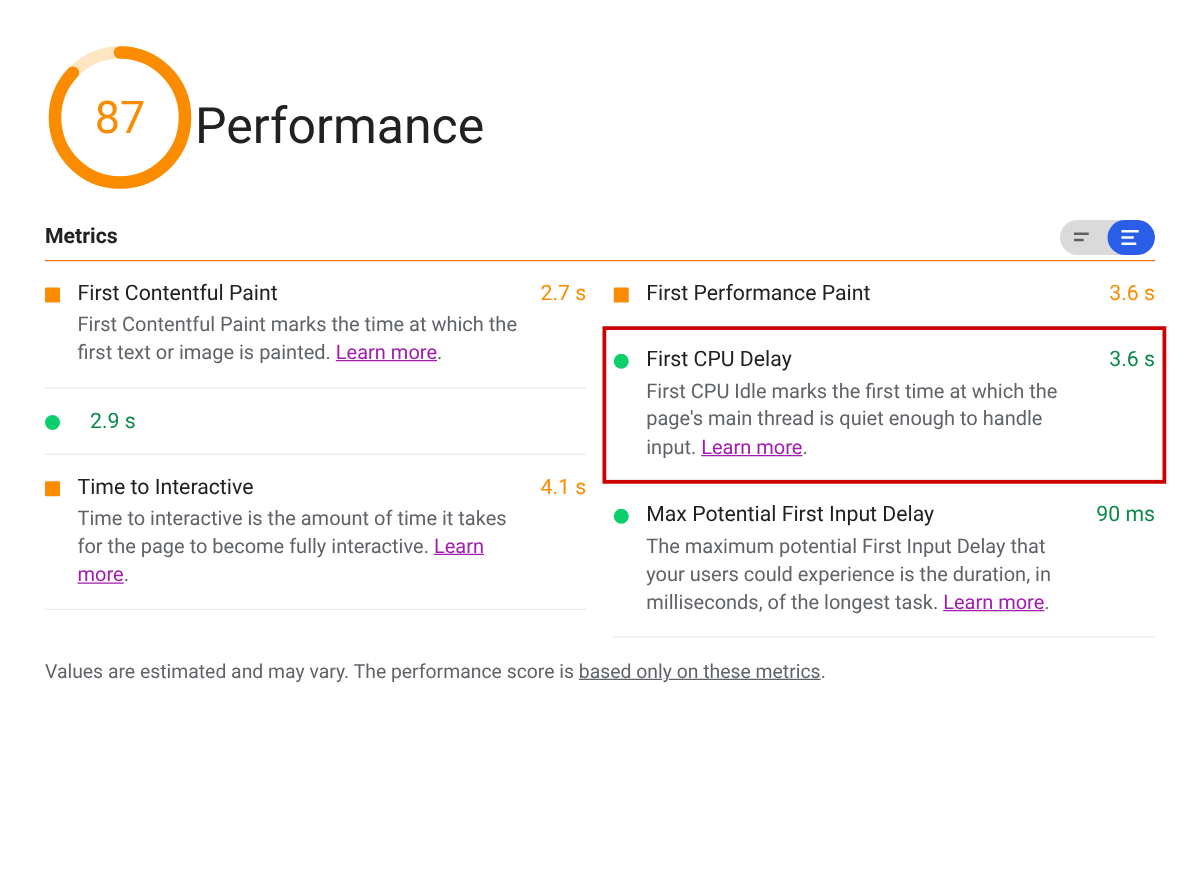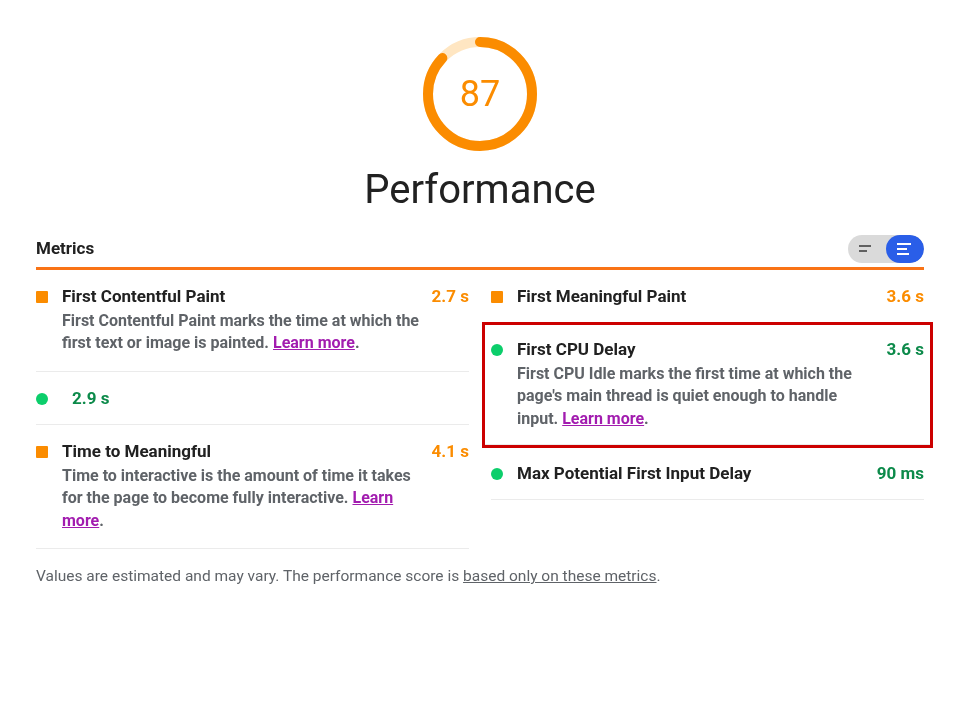--- a/index.html
+++ b/index.html
@@ -10,21 +10,21 @@
     font-size: 16px;
     color: #212121;
     background: #fff;
   }
   .wrap {
     width: 960px;
     padding: 34px 36px 24px 36px;
   }
   .gauge-row {
     display: flex;
-    flex-direction: column;
+    flex-direction: row;
     align-items: center;
   }
   .gauge {
     position: relative;
     width: 120px;
     height: 120px;
   }
   .gauge svg { position: absolute; top: 0; left: 0; }
   .gauge-text {
     position: absolute;
@@ -39,21 +39,21 @@
   .gauge-label {
     margin-top: 12px;
     font-size: 40px;
     font-weight: 400;
     color: #212121;
   }
   .metrics-header {
     display: flex;
     align-items: center;
     margin-top: 22px;
-    border-bottom: 3px solid #f97316;
+    border-bottom: 1px solid #f97316;
     justify-content: flex-end;
   }
   .metrics-title {
     font-size: 17px;
     font-weight: 700;
     color: #212121;
     flex: 1;
     padding-bottom: 6px;
   }
   .toggle-group {
@@ -71,21 +71,20 @@
     justify-content: center;
   }
   .toggle-btn.active {
     background: #2a5ee8;
     border-radius: 20px;
   }
   .toggle-btn svg { display: block; }
   .metrics-grid {
     display: flex;
     gap: 22px;
-    font-weight: bold;
   }
   .metrics-col {
     flex: 1;
   }
   .metric {
     display: flex;
     padding: 16px 0 16px 0;
     border-bottom: 1px solid #ebebeb;
     position: relative;
   }
@@ -190,55 +189,59 @@
       </div>
 
       <div class="metric">
         <span class="status-dot green"></span>
         <div class="metric-value green">2.9 s</div>
       </div>
 
       <div class="metric">
         <span class="status-dot orange"></span>
         <div class="metric-body">
-          <div class="metric-title">Time to Meaningful</div>
+          <div class="metric-title">Time to Interactive</div>
           <div class="metric-desc">
             <span>Time to interactive is the amount of time it takes for the page to become fully interactive.</span>
             <span> </span><a class="learn-link">Learn more</a><span>.</span>
           </div>
         </div>
         <div class="metric-value orange">4.1 s</div>
       </div>
     </div>
 
     <div class="metrics-col">
       <div class="metric">
         <span class="status-dot orange"></span>
         <div class="metric-body">
-          <div class="metric-title">First Meaningful Paint</div>
+          <div class="metric-title">First Performance Paint</div>
         </div>
         <div class="metric-value orange">3.6 s</div>
       </div>
 
       <div class="metric highlighted">
         <span class="status-dot green"></span>
         <div class="metric-body">
           <div class="metric-title">First CPU Delay</div>
           <div class="metric-desc">
             <span>First CPU Idle marks the first time at which the page's main thread is quiet enough to handle input.</span>
             <span> </span><a class="learn-link">Learn more</a><span>.</span>
           </div>
         </div>
         <div class="metric-value green">3.6 s</div>
       </div>
 
       <div class="metric">
         <span class="status-dot green"></span>
         <div class="metric-body">
           <div class="metric-title">Max Potential First Input Delay</div>
+          <div class="metric-desc">
+            <span>The maximum potential First Input Delay that your users could experience is the duration, in milliseconds, of the longest task.</span>
+            <span> </span><a class="learn-link">Learn more</a><span>.</span>
+          </div>
         </div>
         <div class="metric-value green">90 ms</div>
       </div>
     </div>
 
   </div>
 
   <div class="footnote">
     <span>Values are estimated and may vary. The performance score is </span><a class="learn-link">based only on these metrics</a><span>.</span>
   </div>

